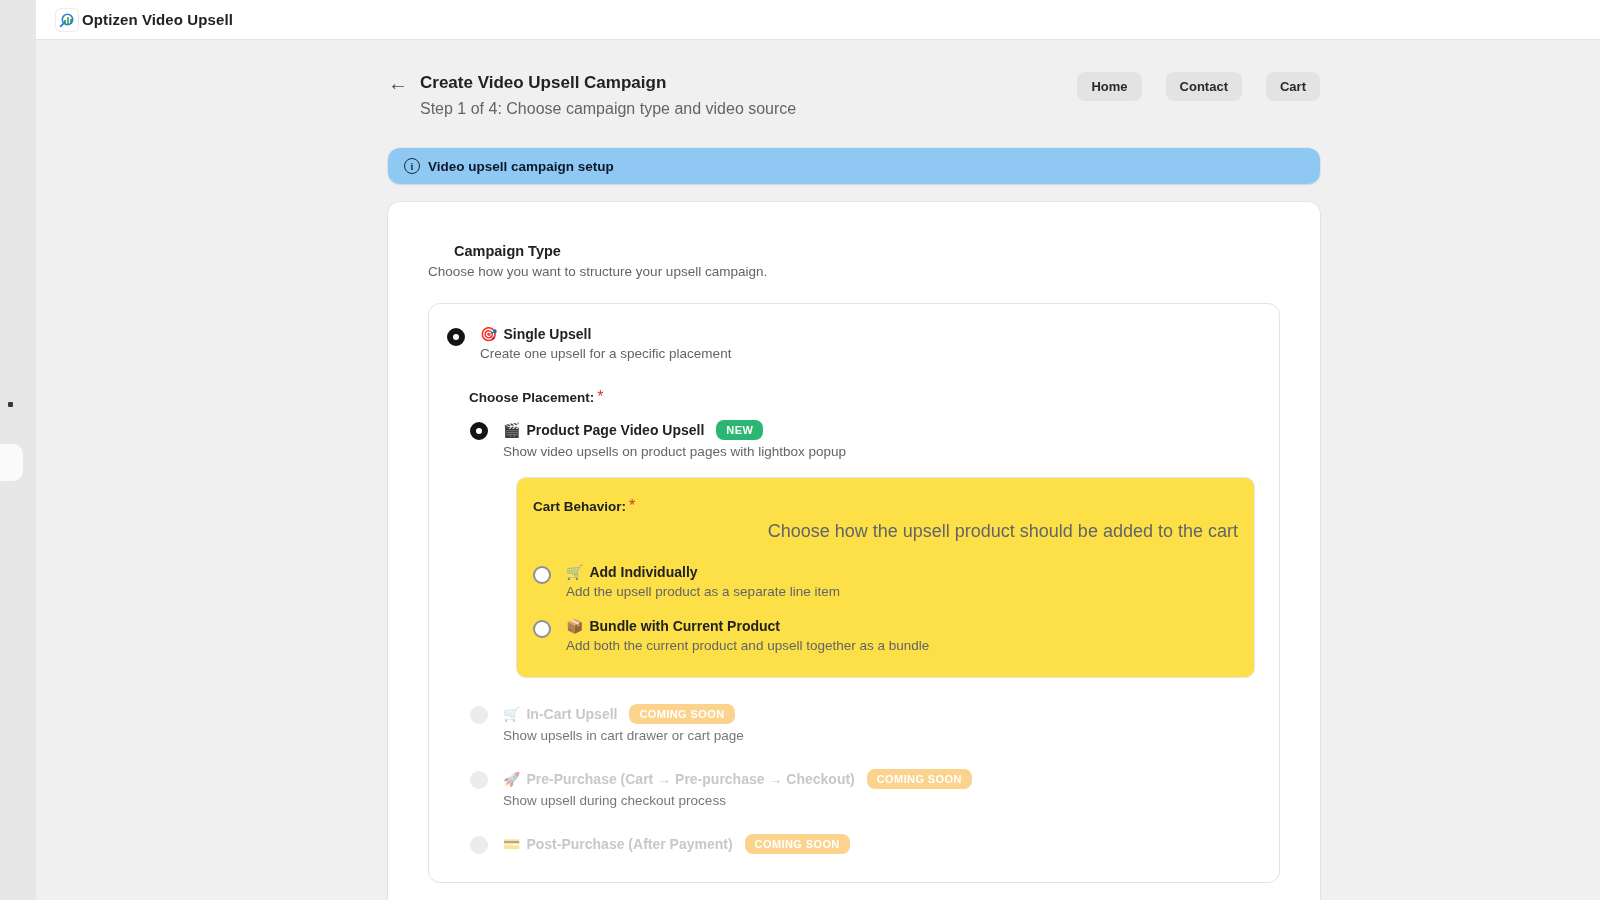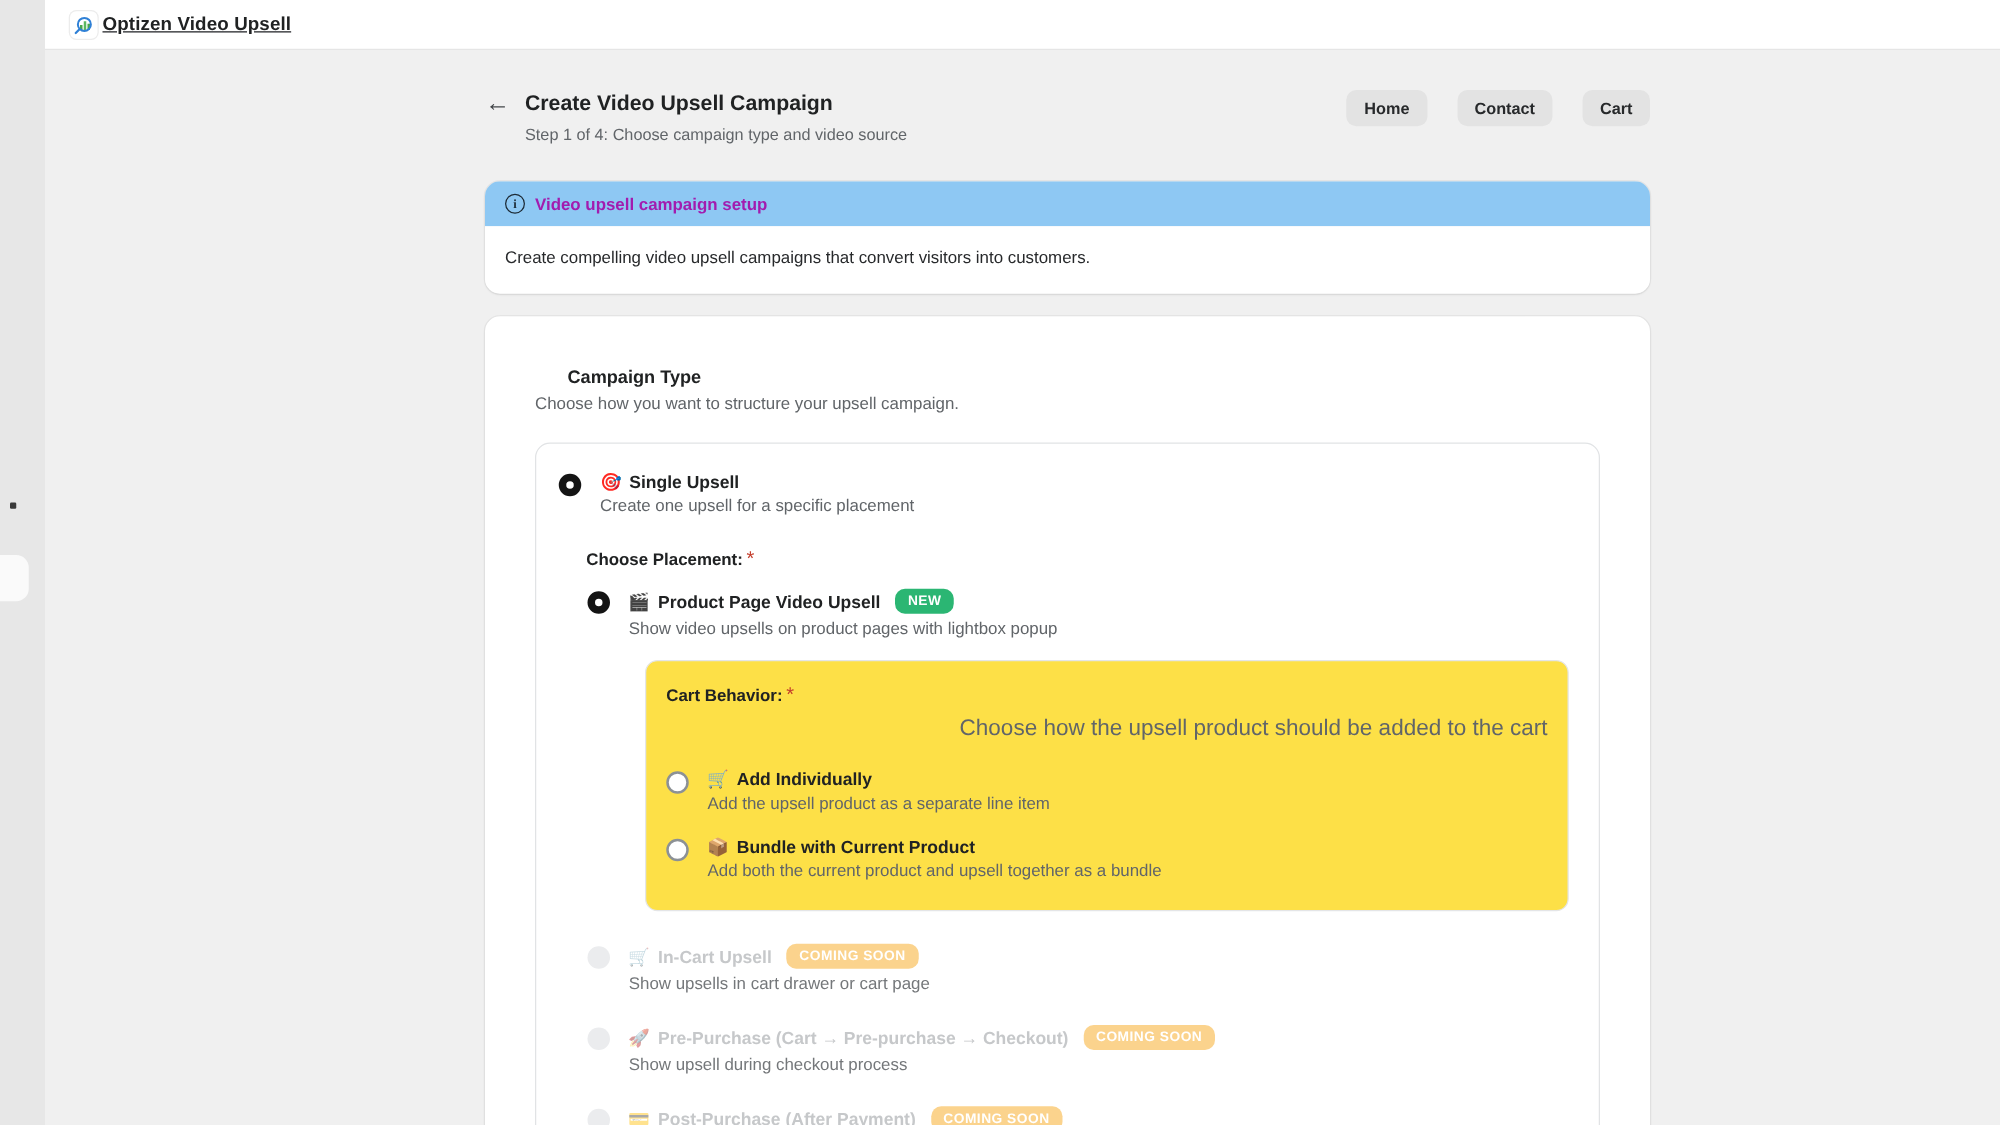--- a/index.html
+++ b/index.html
@@ -9,40 +9,40 @@
     background:#f0f0f0; color:#1f2124; display:flex;
   }
   
   .left-strip { width:36px; height:900px; background:#e7e7e7; position:relative; flex:0 0 36px; }
   .strip-dot { position:absolute; left:8px; top:402px; width:5px; height:5px; background:#3a3a3a; border-radius:1px; }
   .strip-tab { position:absolute; left:0; top:444px; width:23px; height:37px; background:#fafafa; border-radius:0 10px 10px 0; }
 
   .main-col { flex:1; height:900px; overflow:hidden; }
 
   
-  .topbar { height:40px; background:#ffffff; border-bottom:1px solid #e5e5e5; display:flex; align-items:center; padding-left:20px;text-decoration:underline; }
+  .topbar { height:40px; background:#ffffff; border-bottom:1px solid #e5e5e5; display:flex; align-items:center; padding-left:20px; }
   .app-logo { width:22px; height:22px; background:#ffffff; border-radius:5px; box-shadow:0 0 0 1px #ececec; display:flex; align-items:center; justify-content:center; margin-right:4px; }
   .topbar-title { font-size:15px; font-weight:700; color:#202223; letter-spacing:.1px; }
 
   .content { width:932px; margin-left:352px; }
 
   
   .page-head { display:flex; align-items:flex-start; justify-content:space-between; padding-top:30px; }
   .head-left { display:flex; align-items:flex-start; gap:12px; }
   .back-arrow { font-size:20px; color:#44474a; line-height:26px; cursor:pointer; }
   .page-title { font-size:17px; font-weight:700; color:#202223; line-height:26px; }
-  .page-subtitle { font-size:13px; color:#616569; margin-top:4px; }
+  .page-subtitle { font-size:16px; color:#616569; margin-top:4px; }
   .head-nav { display:flex; gap:24px; padding-top:2px; }
   .nav-pill { background:#e3e3e3; border:none; border-radius:8px; padding:7px 14px; font-family:inherit; font-size:13px; font-weight:600; color:#27292b; cursor:pointer; }
 
   
   .banner { margin-top:30px; border-radius:12px; overflow:hidden; box-shadow:0 1px 2px rgba(0,0,0,.08), 0 0 0 1px rgba(0,0,0,.04); }
   .banner-head { background:#8ec8f3; padding:10px 16px; display:flex; align-items:center; gap:8px; }
   .info-icon { width:16px; height:16px; border:1.6px solid #1d2b36; border-radius:50%; display:flex; align-items:center; justify-content:center; font-size:10px; font-weight:700; color:#1d2b36; font-family:"Liberation Serif",serif; }
-  .banner-title { font-size:13.5px; font-weight:700; color:#a21caf; }
+  .banner-title { font-size:13.5px; font-weight:700; color:#0f172a; }
   .banner-body { background:#ffffff; padding:17px 16px 22px; font-size:13.5px; color:#27292b; }
 
   
   .card { margin-top:18px; background:#ffffff; border-radius:12px 12px 0 0; box-shadow:0 1px 2px rgba(0,0,0,.08), 0 0 0 1px rgba(0,0,0,.04); padding:41px 40px 40px; height:700px; }
   .section-title { font-size:14.5px; font-weight:700; color:#202223;margin-left:26px; }
   .section-subtitle { font-size:13.5px; color:#616569; margin-top:5px; }
 
   .option-card { margin-top:24px; border:1px solid #e1e3e5; border-radius:12px; padding:22px 24px 28px 18px; }
 
   .opt-row { display:flex; gap:15px; }
@@ -111,21 +111,20 @@
         <button class="nav-pill">Contact</button>
         <button class="nav-pill">Cart</button>
       </div>
     </div>
 
     <div class="banner">
       <div class="banner-head">
         <span class="info-icon">i</span>
         <span class="banner-title">Video upsell campaign setup</span>
       </div>
-      <div class="banner-body">Create compelling video upsell campaigns that convert visitors into customers.</div>
     </div>
 
     <div class="card">
       <div class="section-title">Campaign Type</div>
       <div class="section-subtitle">Choose how you want to structure your upsell campaign.</div>
 
       <div class="option-card">
 
         <div class="opt-row">
           <span class="radio sel"></span>

